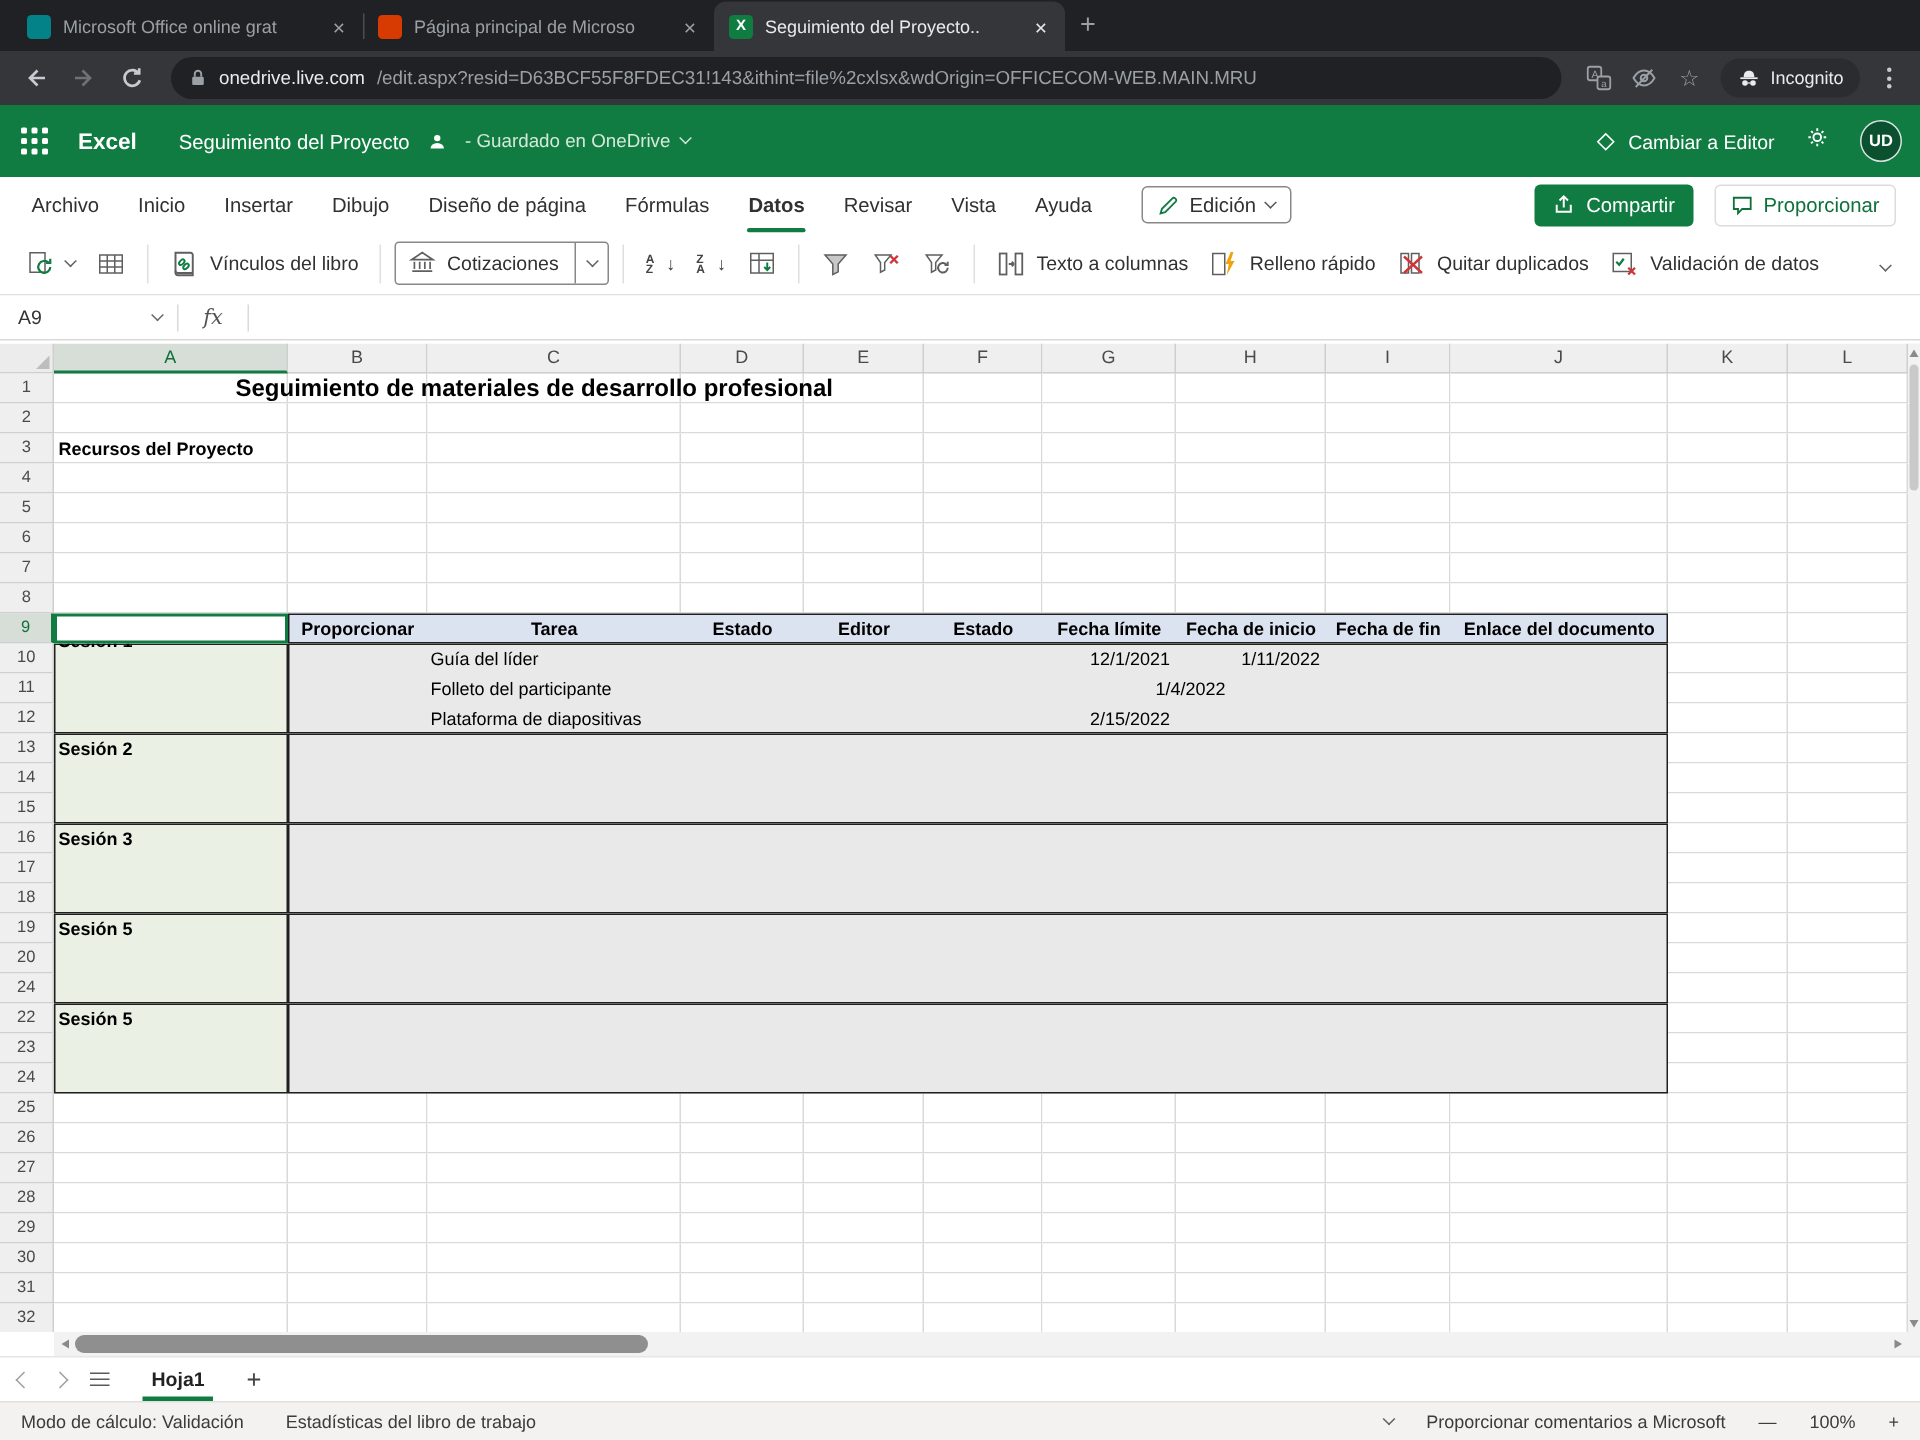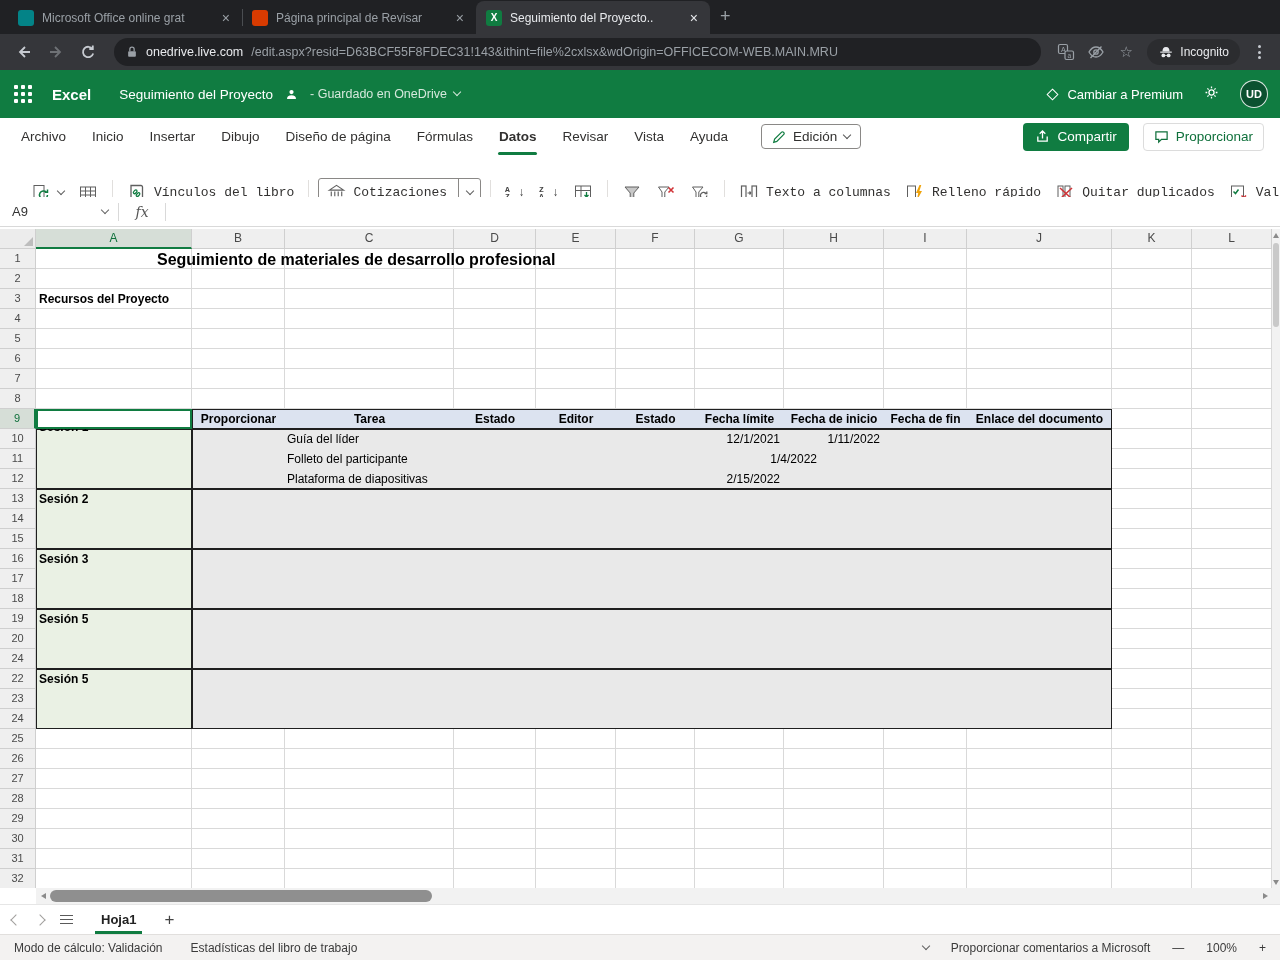--- a/index.html
+++ b/index.html
@@ -47,21 +47,21 @@
   #menubar{position:absolute;left:0;top:118px;width:1280px;height:37px;background:#fff;display:flex;align-items:center;padding:0 8px;font-size:13.5px;color:#323130;}
   .menu-item{height:100%;display:flex;align-items:center;padding:0 13px;position:relative;}
   .menu-item.active{font-weight:bold;}
   .menu-item.active::after{content:"";position:absolute;left:12px;right:12px;bottom:0;height:3px;background:#107c41;border-radius:2px;}
   .edit-btn{margin-left:20px;display:flex;align-items:center;gap:7px;border:1px solid #8a8886;border-radius:4px;padding:4px 10px;color:#323130;}
   .menu-right{margin-left:auto;display:flex;align-items:center;gap:14px;padding-right:8px;}
   .share-btn{background:#107c41;color:#fff;border-radius:4px;height:28px;display:flex;align-items:center;gap:7px;padding:0 12px;}
   .comments-btn{color:#0f703b;height:28px;display:flex;align-items:center;gap:7px;padding:0 10px;border:1px solid #dcdcdc;border-radius:4px;background:#fff;}
 
   
-  #ribbon{position:absolute;left:0;top:172px;width:1280px;height:42px;background:#fff;border-bottom:1px solid #e1dfdd;display:flex;align-items:center;padding:0 24px;font-size:13px;color:#323130;font-family:Liberation Mono, monospace;}
+  #ribbon{position:absolute;left:0;top:155px;width:1280px;height:42px;background:#fff;border-bottom:1px solid #e1dfdd;display:flex;align-items:center;padding:0 10px;font-size:13px;color:#323130;}
   .rbtn{display:flex;align-items:center;gap:7px;padding:5px 7px;border-radius:3px;flex:none;}
   .rsep{width:1px;height:26px;background:#e1dfdd;margin:0 7px;flex:none;}
   .stocks-box{display:flex;align-items:center;border:1px solid #8a8886;border-radius:3px;height:29px;padding-left:8px;gap:7px;flex:none;margin:0 2px;}
   .stocks-box .dd{width:22px;height:100%;border-left:1px solid #8a8886;display:flex;align-items:center;justify-content:center;margin-left:4px;color:#5f5f5f;}
   .ribbon-collapse{margin-left:auto;color:#5f5f5f;padding-right:10px;}
   .sortic{display:flex;flex-direction:column;line-height:7px;font-size:8px;font-weight:bold;color:#444;}
   .sortarrow{font-size:12px;color:#444;margin-left:1px;}
 
   
   #formulabar{position:absolute;left:0;top:197px;width:1280px;height:30px;background:#fff;border-bottom:1px solid #d9d9d9;display:flex;align-items:center;font-size:13px;color:#333;}
@@ -125,21 +125,21 @@
 <body>
 
 <div id="tabstrip">
   <div class="tab">
     <span class="favicon fav-1"></span>
     <span class="tab-title">Microsoft Office online grat</span>
     <span class="tab-close">×</span>
   </div>
   <div class="tab">
     <span class="favicon fav-2"></span>
-    <span class="tab-title">Página principal de Revisar</span>
+    <span class="tab-title">Página principal de Microso</span>
     <span class="tab-close">×</span>
   </div>
   <div class="tab active">
     <span class="favicon fav-3">X</span>
     <span class="tab-title">Seguimiento del Proyecto..</span>
     <span class="tab-close">×</span>
   </div>
   <div class="newtab">+</div>
 </div>
 
@@ -223,21 +223,21 @@
     <span class="saved">
       <span>-  Guardado en OneDrive</span>
       <span class="chev"></span>
     </span>
   </div>
   <div class="hdr-right">
     <span class="premium">
       <svg width="13" height="13" viewBox="0 0 16 16" fill="none" stroke="#fff" stroke-width="1.3">
           <path d="M8 1.5 L14.5 8 L8 14.5 L1.5 8 Z"></path>
         </svg>
-      <span>Cambiar a Premium</span>
+      <span>Cambiar a Editor</span>
     </span>
     <span>
       <svg width="17" height="17" viewBox="0 0 20 20" fill="none" stroke="#fff" stroke-width="1.5">
           <circle cx="10" cy="10" r="3"></circle>
           <path d="M10 3 V5 M10 15 V17 M3 10 H5 M15 10 H17 M5.2 5.2 L6.6 6.6 M13.4 13.4 L14.8 14.8 M5.2 14.8 L6.6 13.4 M13.4 6.6 L14.8 5.2"></path>
         </svg>
     </span>
     <span class="avatar">UD</span>
   </div>
 </div>

